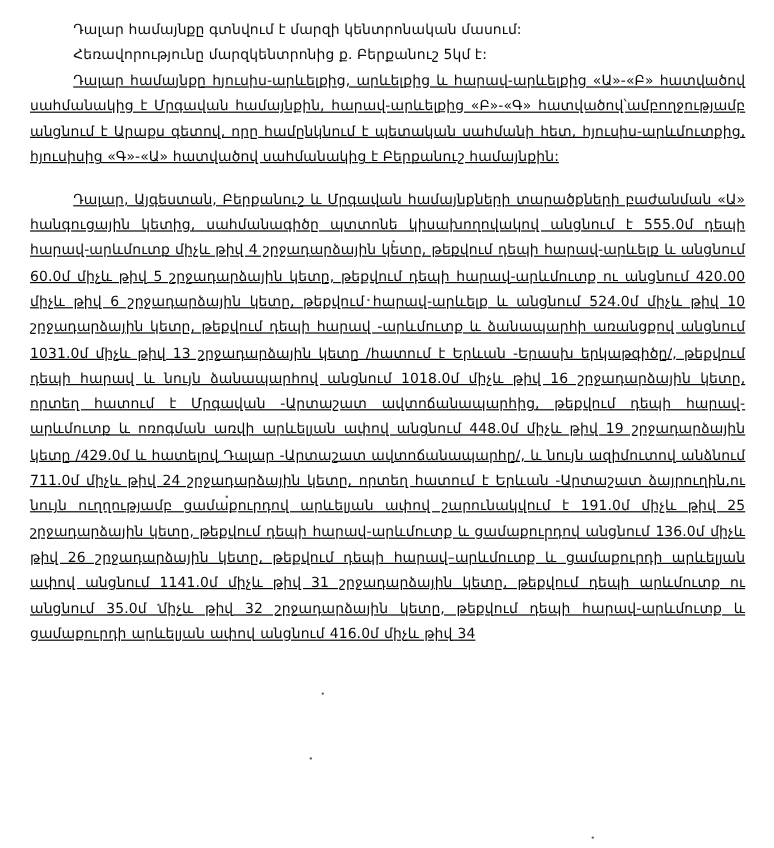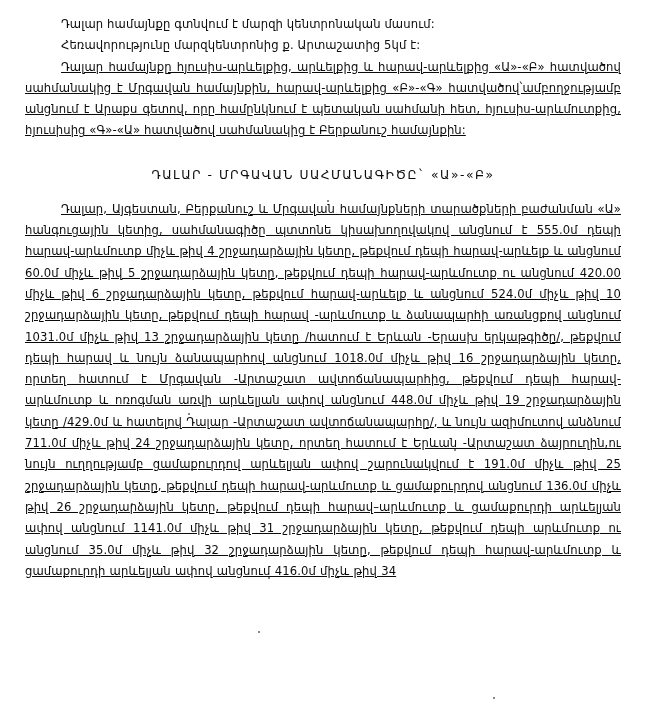--- a/index.html
+++ b/index.html
@@ -90,27 +90,24 @@
 </style>
 </head>
 <body>
 
 <div class="page">
 
   <div class="doc-body">
 
     <p class="para para-intro-1">Դալար համայնքը գտնվում է մարզի կենտրոնական մասում:</p>
 
-    <p class="para para-intro-2">Հեռավորությունը մարզկենտրոնից ք. Արտաշատից 5կմ է:</p>
+    <p class="para para-intro-2">Հեռավորությունը մարզկենտրոնից ք. Բերքանուշ 5կմ է:</p>
 
     <p class="para para-intro-3">Դալար համայնքը հյուսիս-արևելքից, արևելքից և հարավ-արևելքից «Ա»-«Բ» հատվածով սահմանակից է Մրգավան համայնքին, հարավ-արևելքից «Բ»-«Գ» հատվածով՝ամբողջությամբ անցնում է  Արաքս գետով, որը համընկնում է պետական սահմանի հետ, հյուսիս-արևմուտքից, հյուսիսից «Գ»-«Ա» հատվածով սահմանակից է Բերքանուշ համայնքին:</p>
 
-    <div class="title-block">
-      <span class="doc-title">ԴԱԼԱՐ - ՄՐԳԱՎԱՆ ՍԱՀՄԱՆԱԳԻԾԸ` «Ա»-«Բ»</span>
-    </div>
 
     <p class="para para-main">Դալար, Այգեստան, Բերքանուշ և Մրգավան համայնքների տարածքների բաժանման «Ա» հանգուցային կետից, սահմանագիծը պտտոնե կիսախողովակով անցնում է 555.0մ դեպի հարավ-արևմուտք միչև թիվ 4 շրջադարձային կետը, թեքվում դեպի հարավ-արևելք և անցնում 60.0մ միչև թիվ 5 շրջադարձային կետը, թեքվում դեպի հարավ-արևմուտք ու անցնում 420.00 միչև թիվ 6 շրջադարձային կետը, թեքվում հարավ-արևելք և անցնում 524.0մ միչև թիվ 10 շրջադարձային կետը, թեքվում դեպի հարավ -արևմուտք և ձանապարհի առանցքով անցնում 1031.0մ միչև թիվ 13 շրջադարձային կետը /հատում է Երևան -Երասխ երկաթգիծը/, թեքվում դեպի հարավ և նույն ձանապարհով անցնում 1018.0մ միչև թիվ 16 շրջադարձային կետը, որտեղ հատում է Մրգավան -Արտաշատ ավտոճանապարհից, թեքվում դեպի հարավ-արևմուտք և ոռոգման առվի արևելյան ափով անցնում 448.0մ  միչև թիվ 19 շրջադարձային կետը /429.0մ և  հատելով Դալար -Արտաշատ ավտոճանապարհը/, և նույն ազիմուտով անձնում 711.0մ միչև թիվ 24 շրջադարձային կետը, որտեղ հատում է Երևան -Արտաշատ ձայրուղին,ու նույն ուղղությամբ ցամաքուրդով արևելյան ափով շարունակվում է 191.0մ միչև թիվ 25 շրջադարձային կետը, թեքվում դեպի հարավ-արևմուտք և ցամաքուրդով անցնում 136.0մ միչև թիվ 26 շրջադարձային կետը, թեքվում դեպի հարավ–արևմուտք և ցամաքուրդի արևելյան ափով անցնում 1141.0մ միչև թիվ 31  շրջադարձային կետը, թեքվում դեպի արևմուտք ու անցնում 35.0մ միչև թիվ 32 շրջադարձային կետը, թեքվում դեպի հարավ-արևմուտք  և  ցամաքուրդի  արևելյան  ափով  անցնում  416.0մ  միչև  թիվ  34</p>
 
   </div>
 
   <span class="speck s1"></span>
   <span class="speck s2"></span>
   <span class="speck s3"></span>
   <span class="speck s4"></span>
   <span class="speck s5"></span>

